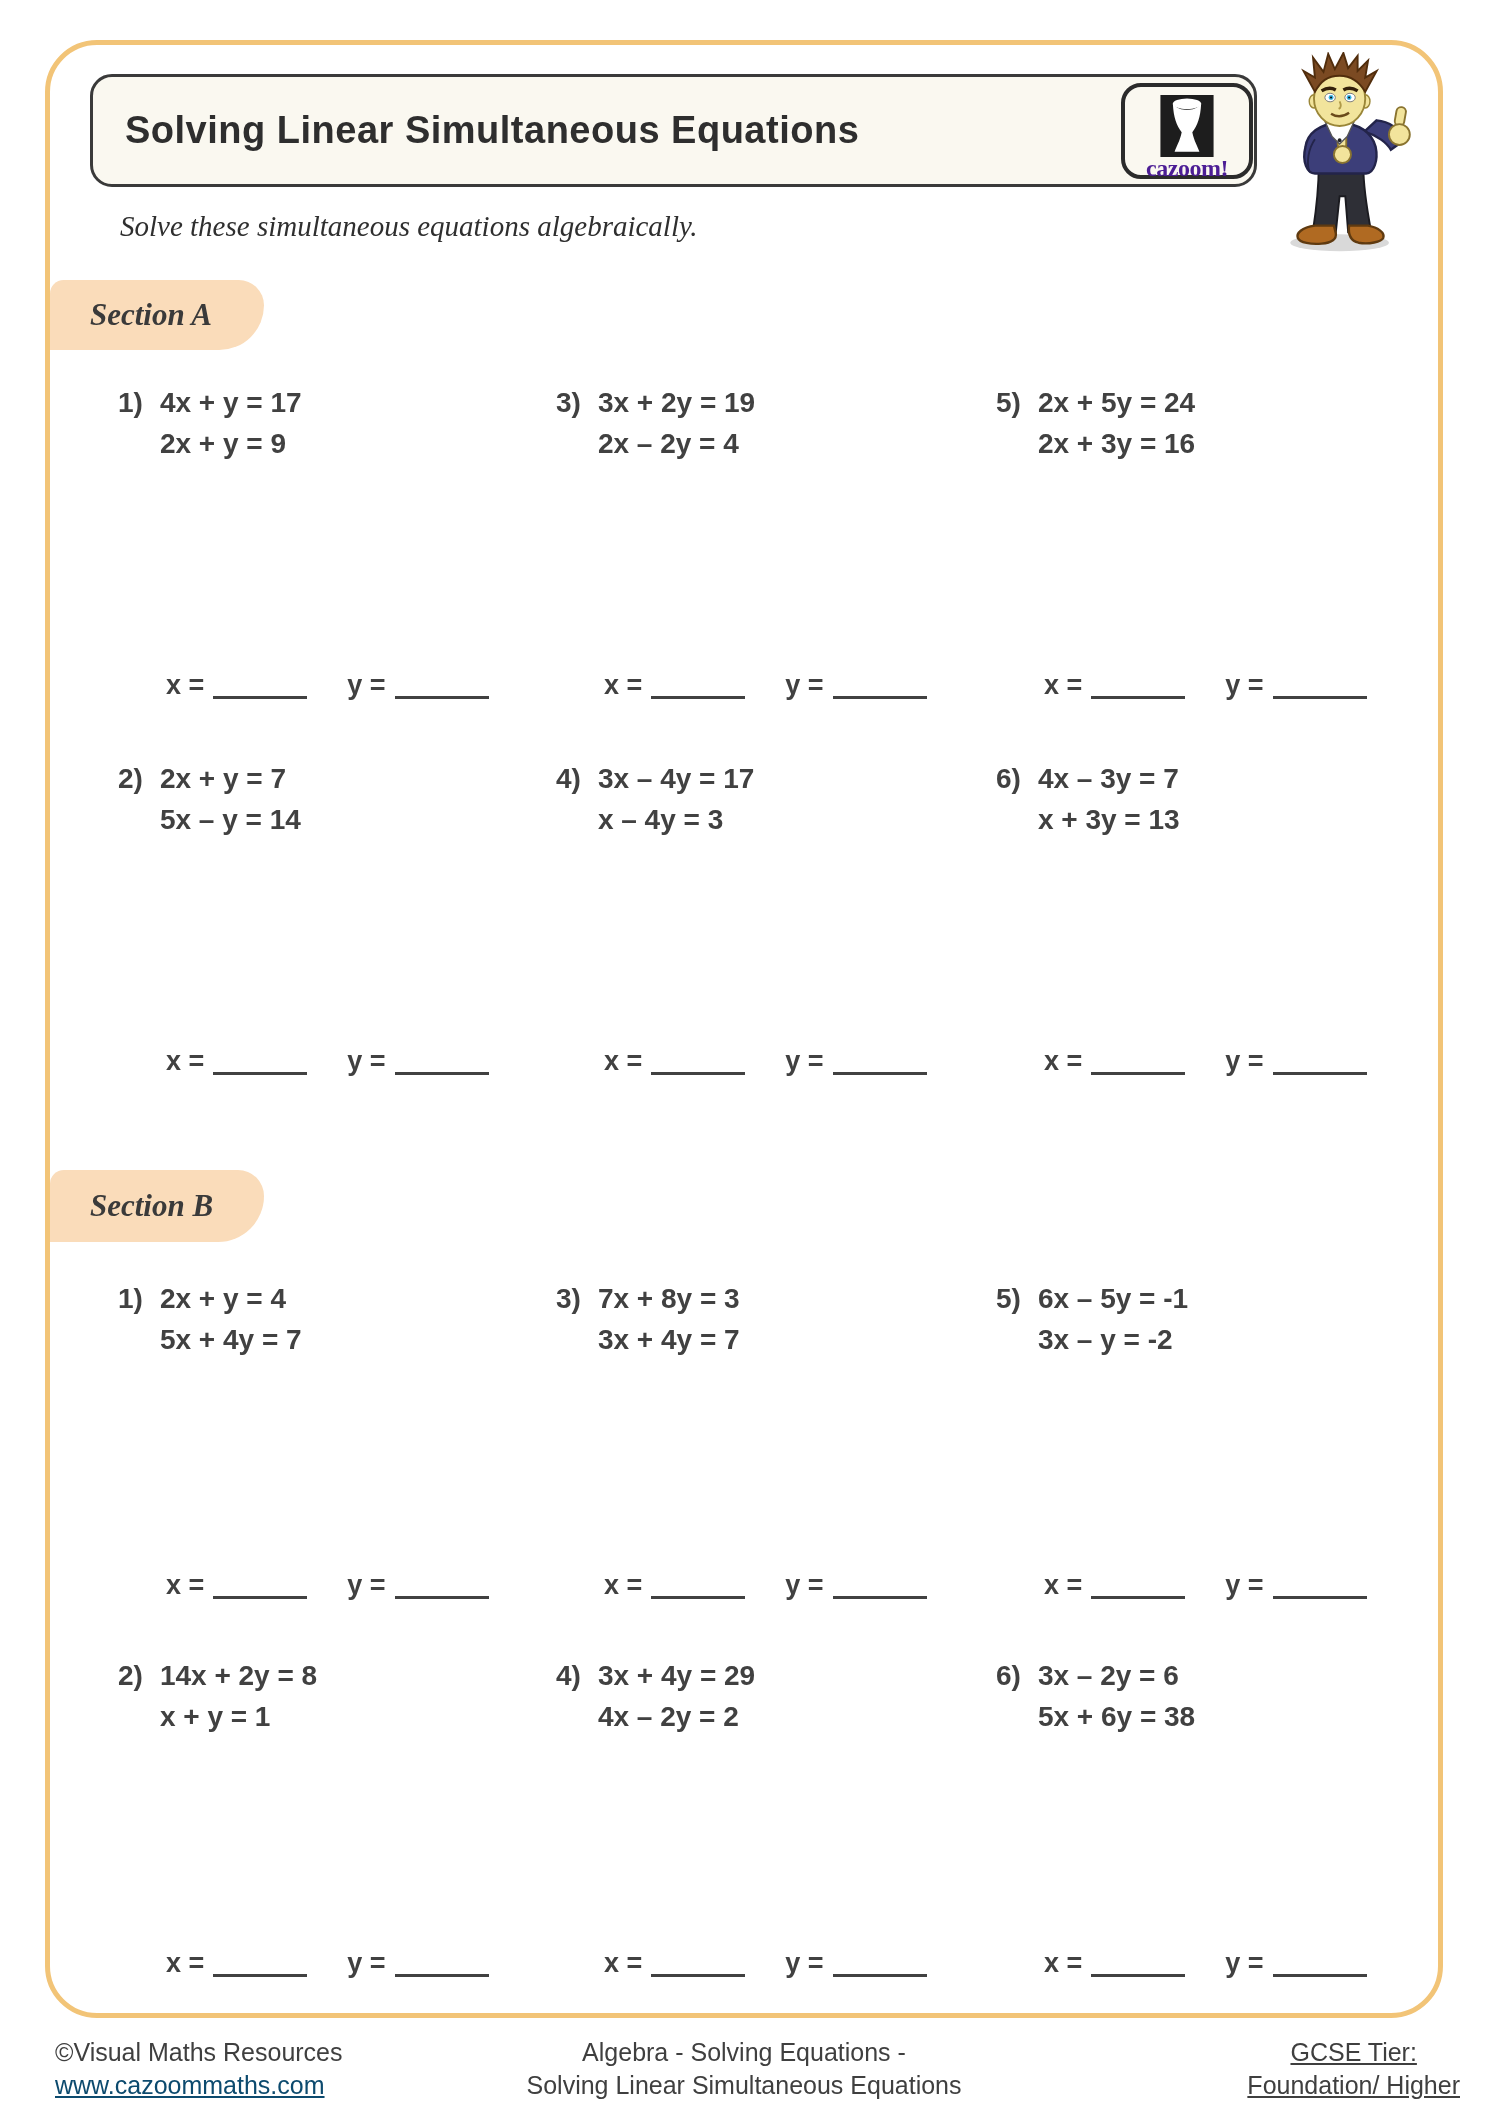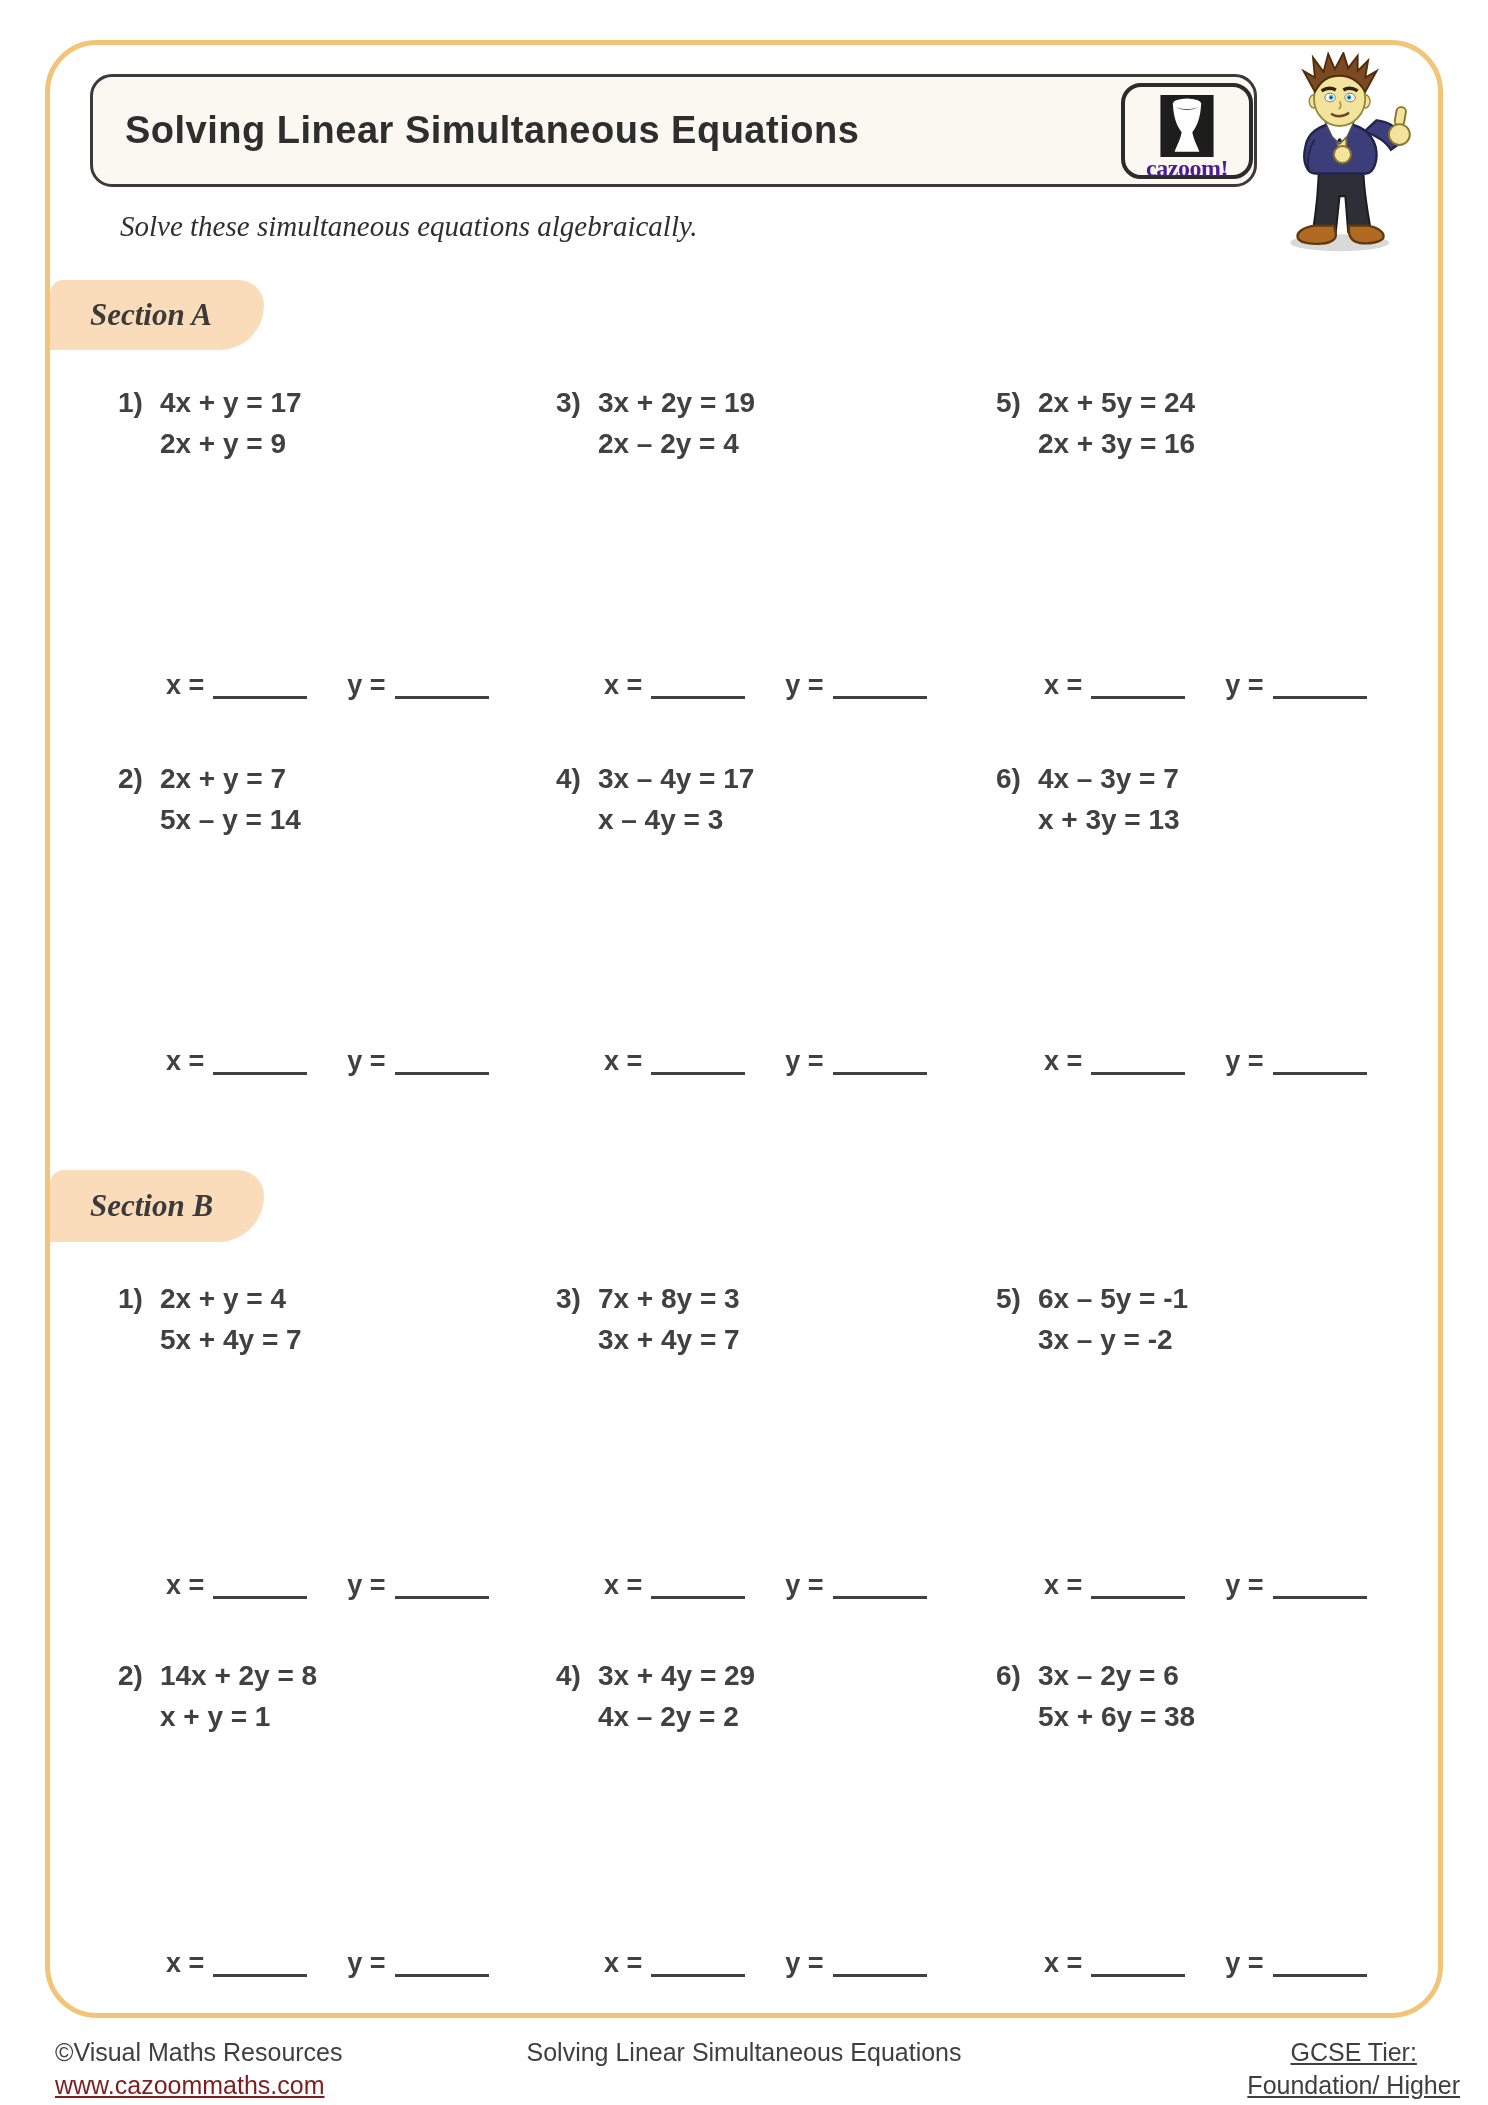--- a/index.html
+++ b/index.html
@@ -69,21 +69,21 @@
   .aline {
     display:inline-block; width:94px; height:6px;
     border-bottom:3px solid #414141; margin-left:9px;
   }
   .agap { width:40px; }
   
   .footer { position:absolute; left:0; top:2036px; width:1488px; font-size:25px; color:#3f3f3f; }
   .footer-left  { position:absolute; left:55px; top:0; line-height:33px; }
   .footer-center{ position:absolute; left:0; top:0; width:1488px; text-align:center; line-height:33px; }
   .footer-right { position:absolute; right:28px; top:0; text-align:center; line-height:33px;text-decoration:underline; }
-  .site-link { color:#7f1d1d; text-decoration:underline; cursor:pointer; }
+  .site-link { color:#0c4a6e; text-decoration:underline; cursor:pointer; }
 </style>
 </head>
 <body>
 
 <div class="sheet"></div>
 
 <div class="title-box">
   <div class="title-text">Solving Linear Simultaneous Equations</div>
   <div class="logo-box">
     <svg class="logo-square" width="56" height="62" viewBox="0 0 60 70">
@@ -323,19 +323,20 @@
   <span class="alabel">y =</span>
     <span class="aline"></span>
 </div>
 
 <div class="footer">
   <div class="footer-left">
     <div>©Visual Maths Resources</div>
     <div><span class="site-link">www.cazoommaths.com</span></div>
   </div>
   <div class="footer-center">
+    <div>Algebra - Solving Equations -</div>
     <div>Solving Linear Simultaneous Equations</div>
   </div>
   <div class="footer-right">
     <div>GCSE Tier:</div>
     <div>Foundation/ Higher</div>
   </div>
 </div>
 
 </body></html>

